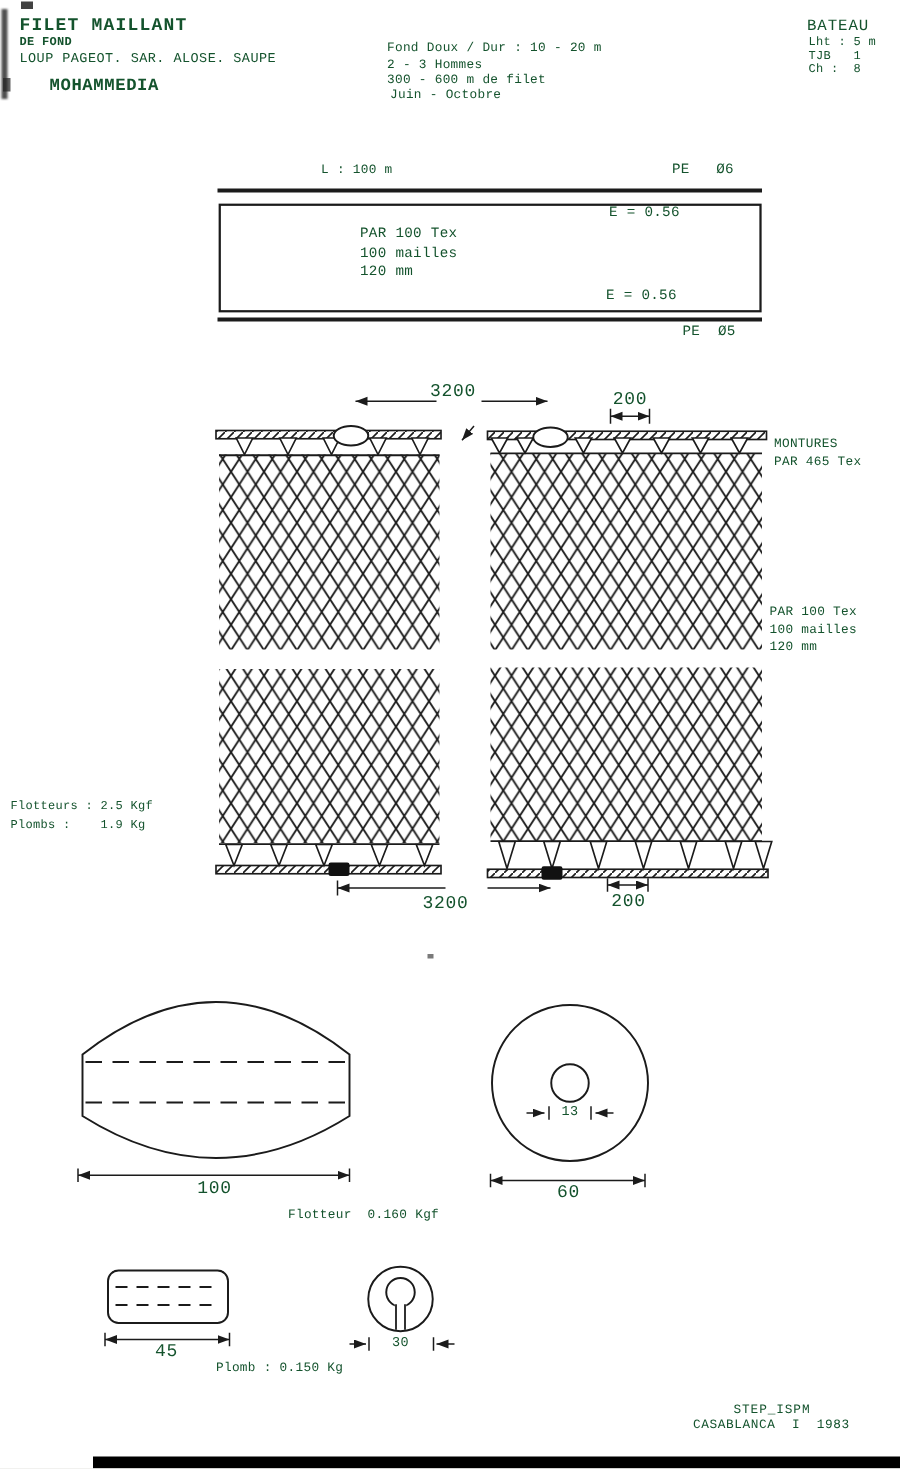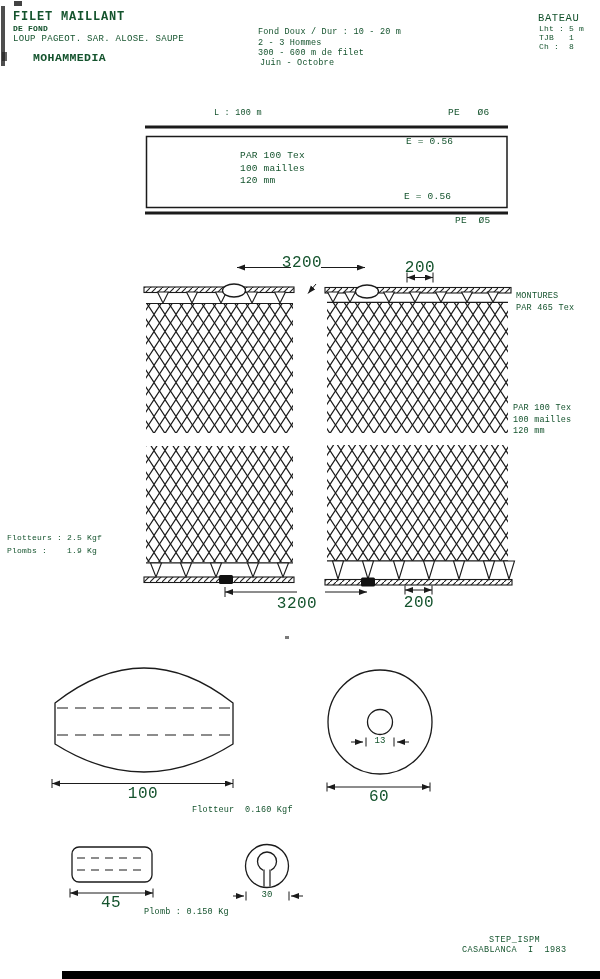--- a/index.html
+++ b/index.html
@@ -9,21 +9,21 @@
   .lbl{position:absolute;white-space:pre;line-height:1.05;color:#14532d;
        font-family:Liberation Mono, monospace;font-size:8.5px;letter-spacing:.2px;}
   .c{transform:translateX(-50%);}
   .b{font-weight:700;}
   .t13{font-size:12px;letter-spacing:.8px;}
   .t12{font-size:11.5px;letter-spacing:.4px;padding-left:20px;}
   .t11{font-size:10.5px;letter-spacing:.6px;}
   .t9{font-size:9px;}
   .t95{font-size:9.5px;}
   .t8{font-size:8px;}
-  .dim{font-size:16px;letter-spacing:.5px;}
+  .dim{font-size:12px;letter-spacing:.5px;}
   .artifact{position:absolute;background:#222;}
 </style>
 </head>
 <body>
 
 <div id="page">
 
   <svg width="600" height="979" viewBox="0 0 600 979">
     <defs>
       <pattern id="mesh" width="11" height="17" patternUnits="userSpaceOnUse">

